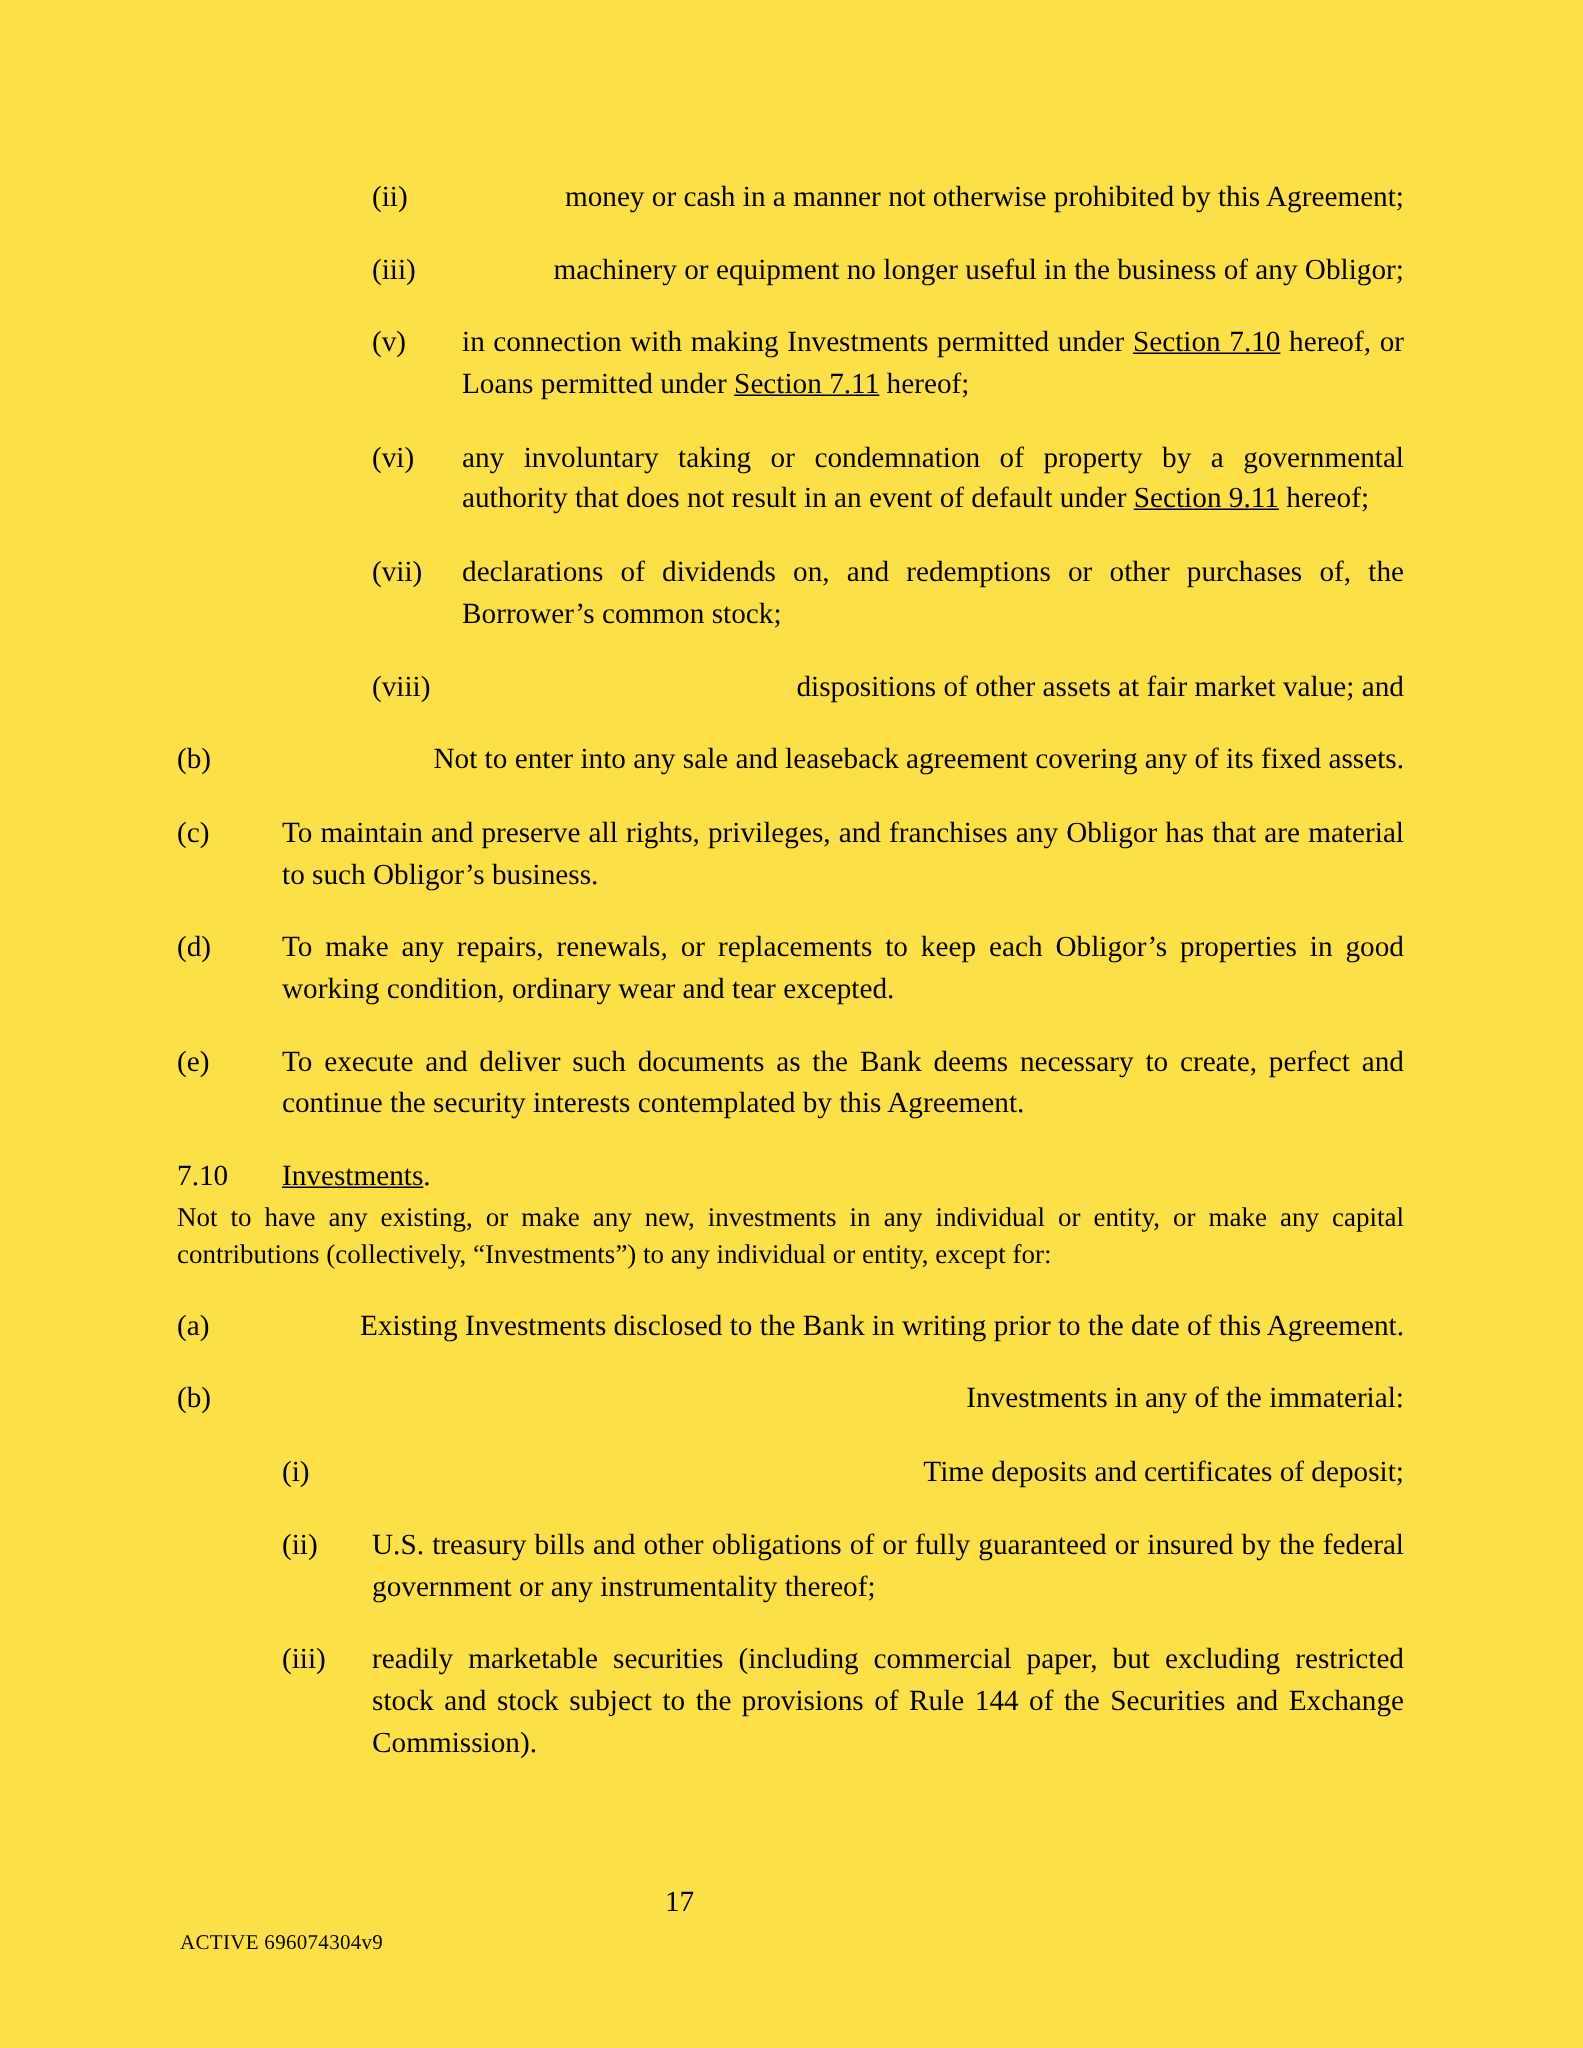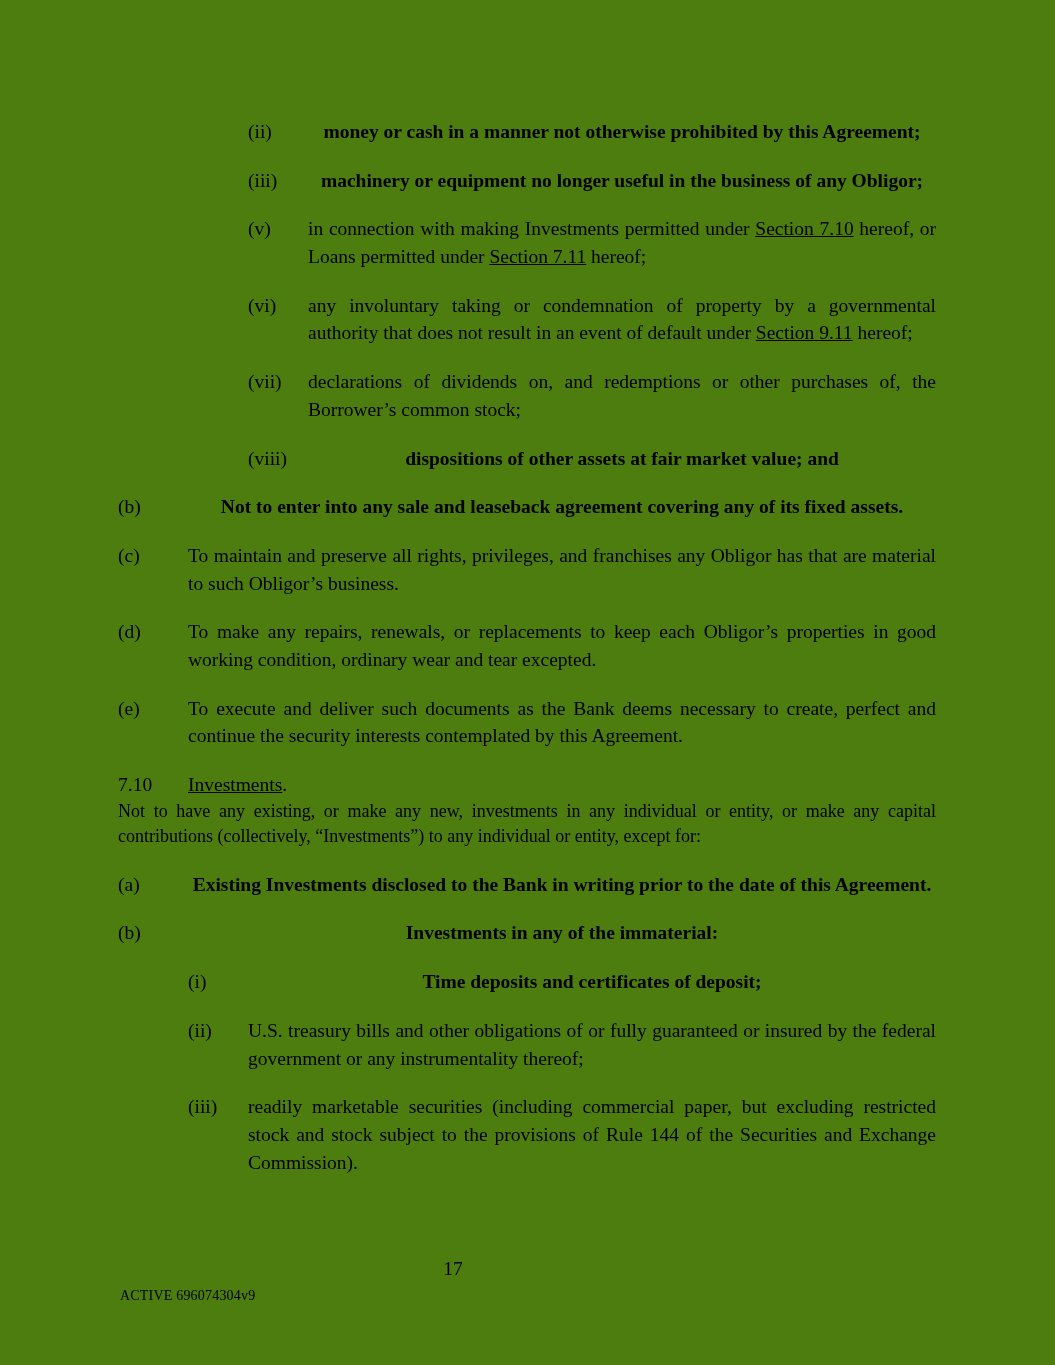--- a/index.html
+++ b/index.html
@@ -4,21 +4,21 @@
 <style>
   html, body {
     margin: 0;
     padding: 0;
     background: #ffffff;
   }
   .page {
     position: relative;
     width: 1055px;
     height: 1365px;
-    background: #4d7c0f;
+    background: #fde047;
     font-family: "Liberation Serif", serif;
     color: #000000;
     box-sizing: border-box;
   }
   .content {
     position: absolute;
     left: 118px;
     top: 118px;
     width: 818px;
   }
@@ -33,21 +33,21 @@
   .row.tight { margin-bottom: 0; }
   .marker {
     flex: 0 0 auto;
     text-align: left;
   }
   .body {
     flex: 1 1 auto;
     text-align: justify;
     text-justify: inter-word;
   }
-  .body.nojust { text-align: center; font-weight: bold; }
+  .body.nojust { text-align: right; }
 
   
   .lvl1 > .marker { width: 70px; }
 
   
   .lvl2 {
     margin-left: 130px;
   }
   .lvl2 > .marker { width: 60px; }
 

